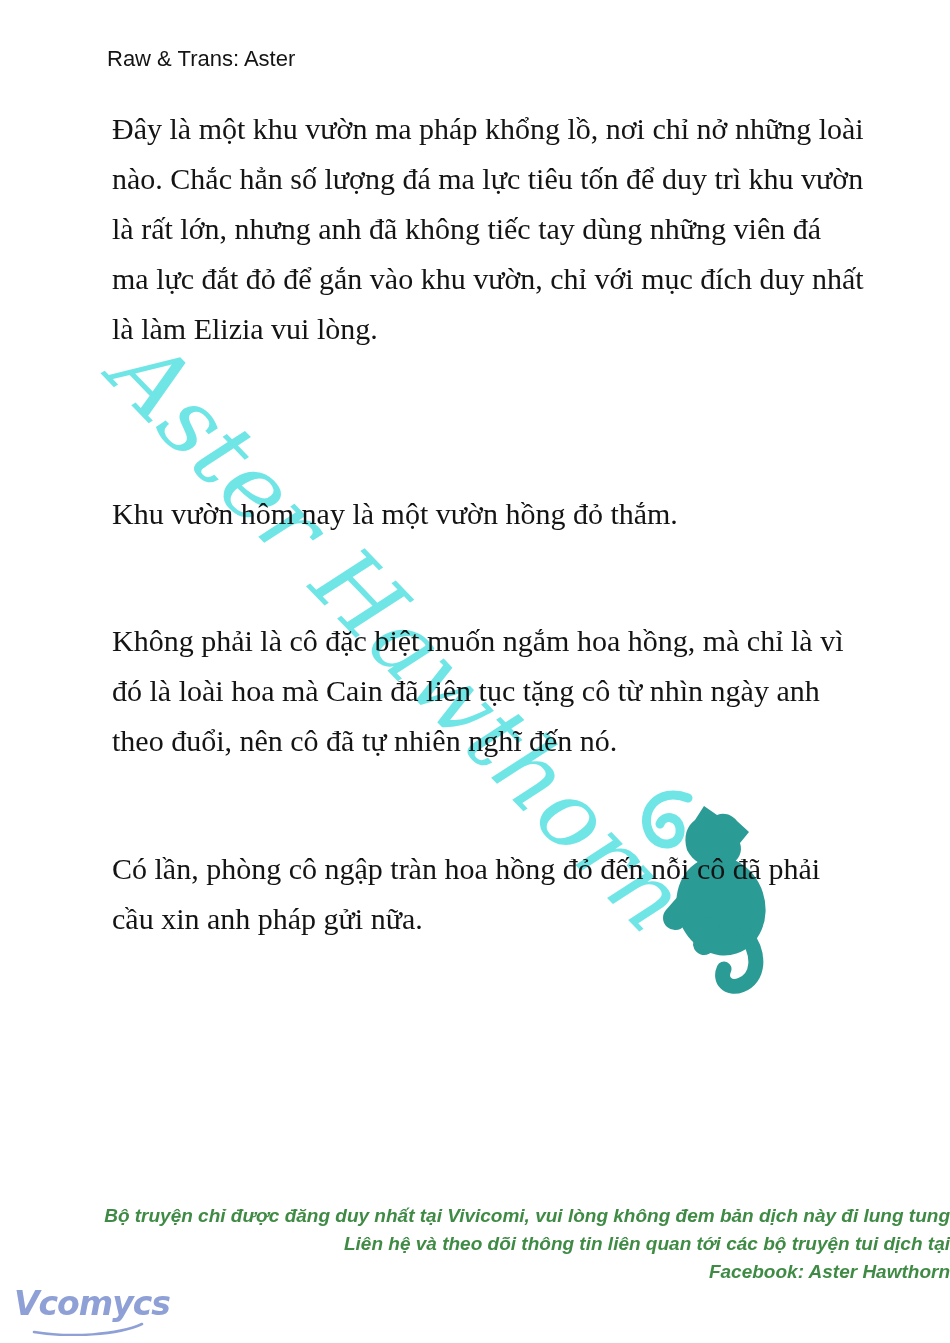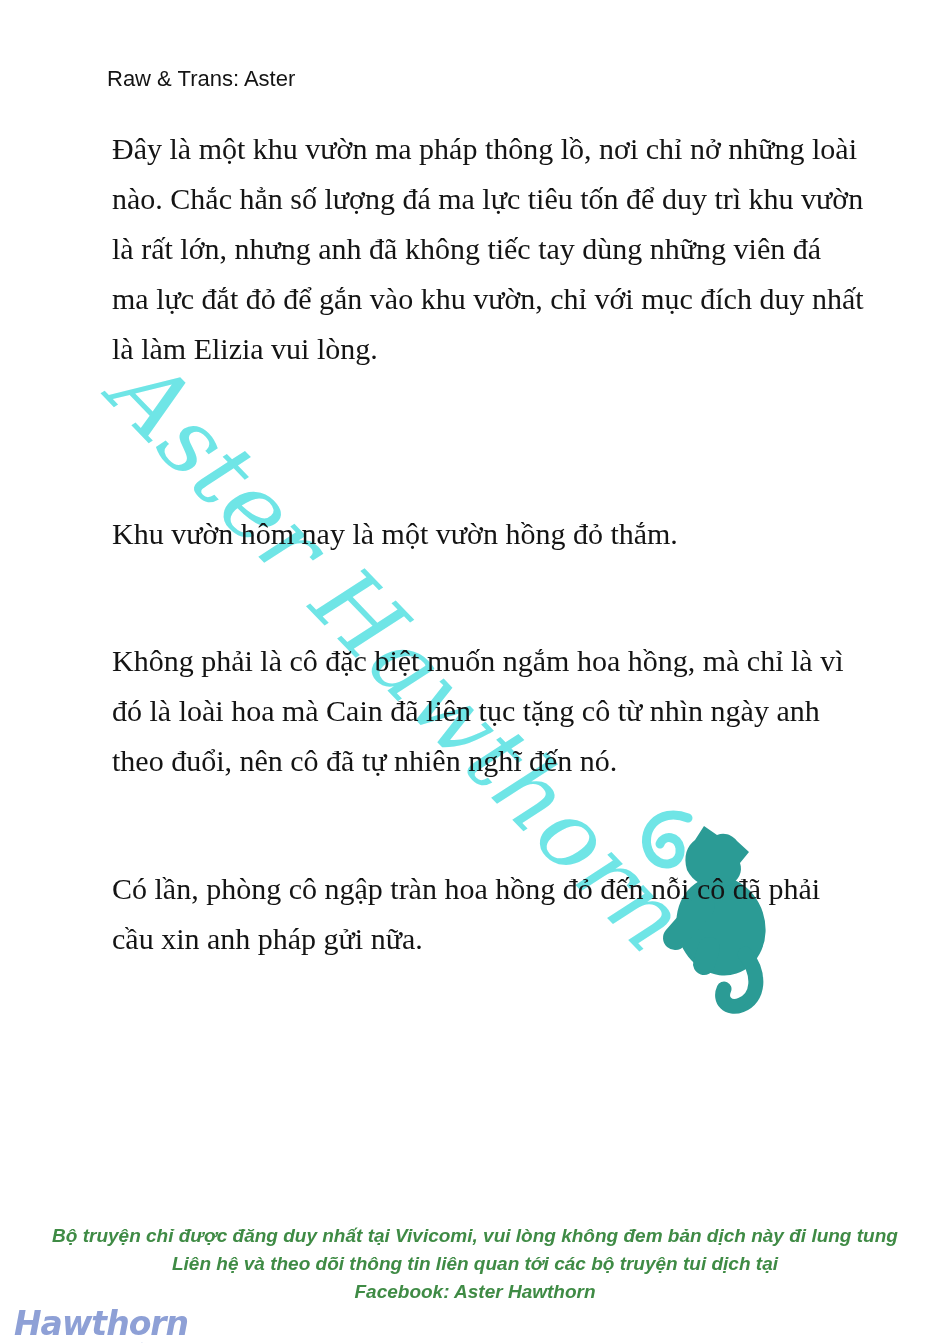--- a/index.html
+++ b/index.html
@@ -1,21 +1,21 @@
 <!DOCTYPE html>
 <html style="--text: #141414; --footer-green: #3f8b45; --watermark-cyan: #4cdfe1; --cat-teal: #2b9b95; --logo-blue: #8ea0d6;"><head>
 <meta charset="utf-8">
 <style>
   html,body{margin:0;padding:0;}
   body{
     width:950px;height:1343px;position:relative;overflow:hidden;
     background:#ffffff;
     font-family:"Liberation Serif", serif;
   }
-  .page{position:absolute;inset:0;margin-top:20px;}
+  .page{position:absolute;inset:0;}
   .header-credit{
     position:absolute;left:107px;top:46px;
     font-family:"Liberation Sans", sans-serif;
     font-size:22px;color:var(--text,#1e1e1e);
     z-index:3;white-space:nowrap;
   }
   .watermark{
     position:absolute;left:168px;top:318px;
     transform:rotate(46deg);transform-origin:0 0;
     font-family:"DejaVu Serif", serif;font-style:italic;
@@ -24,21 +24,21 @@
     z-index:1;
   }
   .wm-flourish{position:absolute;left:634px;top:788px;z-index:1;opacity:0.8;}
   .cat{position:absolute;left:645px;top:788px;z-index:2;color:var(--cat-teal,#2b9b95);}
   .para{
     position:absolute;left:112px;z-index:3;
     font-size:30px;color:var(--text,#141414);
   }
   .tline{height:50px;line-height:50px;white-space:nowrap;}
   .footer{
-    position:absolute;left:0;top:1202px;width:950px;text-align:center;
+    position:absolute;left:0;top:1202px;width:950px;text-align:right;
     font-family:"Liberation Sans", sans-serif;font-weight:bold;font-style:italic;
     font-size:19px;color:var(--footer-green,#3f8b45);z-index:3;
   }
   .fline{height:28px;line-height:28px;white-space:nowrap;}
   .logo{
     position:absolute;left:14px;top:1284px;z-index:3;
     font-family:"DejaVu Sans", sans-serif;font-weight:bold;font-style:italic;
     font-size:33px;letter-spacing:-1px;color:var(--logo-blue,#8ea0d6);
     white-space:nowrap;
   }
@@ -62,21 +62,21 @@
       <ellipse cx="76" cy="118" rx="44" ry="50" transform="rotate(-18 76 118)" stroke="none"></ellipse>
       <line x1="58" y1="98" x2="30" y2="130" stroke-width="24" stroke-linecap="round"></line>
       <line x1="64" y1="140" x2="59" y2="156" stroke-width="22" stroke-linecap="round"></line>
       <path d="M 100,146 C 116,166 114,190 96,197 C 83,202 74,192 79,181" fill="none" stroke-width="15" stroke-linecap="round"></path>
       <path d="M 42,60 Q 72,86 100,58" fill="none" stroke="#ffffff" stroke-width="8" stroke-linecap="round"></path>
       <path d="M 42,62 C 38,48 42,38 50,32 L 59,18 L 72,27 C 80,24 87,27 92,33 L 104,44 L 95,55 C 98,64 94,72 85,77 C 70,84 50,78 42,62 Z" stroke="none"></path>
     </g>
   </svg>
 
   <div class="para" style="top:104px">
-    <div class="tline">Đây là một khu vườn ma pháp thông lồ, nơi chỉ nở những loài</div>
+    <div class="tline">Đây là một khu vườn ma pháp khổng lồ, nơi chỉ nở những loài</div>
     <div class="tline">nào. Chắc hẳn số lượng đá ma lực tiêu tốn để duy trì khu vườn</div>
     <div class="tline">là rất lớn, nhưng anh đã không tiếc tay dùng những viên đá</div>
     <div class="tline">ma lực đắt đỏ để gắn vào khu vườn, chỉ với mục đích duy nhất</div>
     <div class="tline">là làm Elizia vui lòng.</div>
   </div>
 
   <div class="para" style="top:489px">
     <div class="tline">Khu vườn hôm nay là một vườn hồng đỏ thắm.</div>
   </div>
 
@@ -91,18 +91,18 @@
     <div class="tline">cầu xin anh pháp gửi nữa.</div>
   </div>
 
 
   <div class="footer">
     <div class="fline">Bộ truyện chỉ được đăng duy nhất tại Vivicomi, vui lòng không đem bản dịch này đi lung tung</div>
     <div class="fline">Liên hệ và theo dõi thông tin liên quan tới các bộ truyện tui dịch tại</div>
     <div class="fline">Facebook: Aster Hawthorn</div>
   </div>
 
-  <div class="logo">Hawthorn</div>
+  <div class="logo">Vcomycs</div>
   <svg class="logo-swash" width="116" height="14" viewBox="0 0 116 14">
     <path d="M4,10 C40,16 88,13 112,2" fill="none" stroke="var(--logo-blue,#8ea0d6)" stroke-width="2.5" stroke-linecap="round"></path>
   </svg>
 
 </div>
 
 </body></html>

